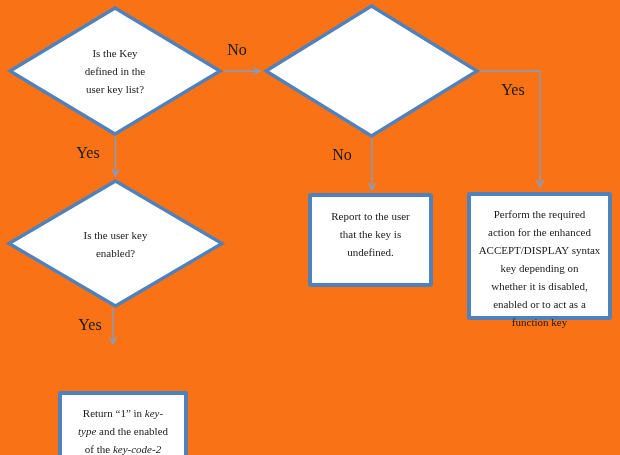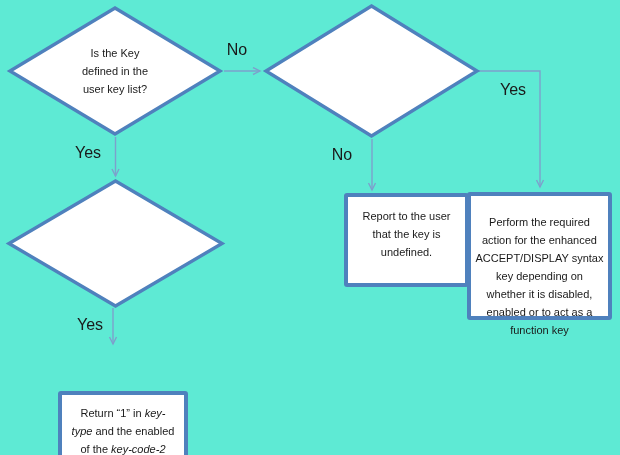--- a/index.html
+++ b/index.html
@@ -4,22 +4,22 @@
 <style>
   html, body {
     margin: 0;
     padding: 0;
     background: #ffffff;
   }
   .canvas {
     position: relative;
     width: 620px;
     height: 455px;
-    background: #5eead4;
-    font-family: Liberation Sans, sans-serif;
+    background: #f97316;
+    font-family: Liberation Serif, serif;
     color: #1a1a1a;
     overflow: hidden;
   }
   .lines-layer {
     position: absolute;
     left: 0; top: 0;
     width: 620px; height: 455px;
   }
   .diamond-label {
     position: absolute;
@@ -44,22 +44,22 @@
     padding: 2px;
   }
   .process-box i { font-style: italic; }
   .edge-label {
     position: absolute;
     width: 40px;
     text-align: center;
     font-size: 16px;
     line-height: 14px;
   }
-  #box-report { left: 308px; top: 193px; width: 125px; height: 94px; padding-top: 10px; margin-left: 36px; }
-  #box-perform { left: 467px; top: 192px; width: 145px; height: 128px; padding-top: 17px; }
+  #box-report { left: 308px; top: 193px; width: 125px; height: 94px; padding-top: 10px; }
+  #box-perform { left: 467px; top: 192px; width: 145px; height: 128px; padding-top: 9px; }
   #box-return { left: 58px; top: 347px; width: 130px; height: 96px; padding-top: 9px; margin-top: 44px; }
 
   #label-d1 { left: 30px; top: 25px; width: 170px; height: 92px; }
   #label-d2 { left: 286px; top: 25px; width: 171px; height: 92px; }
   #label-d3 { left: 30px; top: 198px; width: 171px; height: 92px; }
 
   #edge-no-1  { left: 217px; top: 43px; }
   #edge-yes-1 { left: 68px;  top: 146px; }
   #edge-no-2  { left: 322px; top: 148px; }
   #edge-yes-2 { left: 493px; top: 83px; }
@@ -86,20 +86,22 @@
     <polygon points="115,8 220,71 115,134 10,71" fill="#ffffff" stroke="#4f81bd" stroke-width="3.4"></polygon>
     <polygon points="371.5,6 477,71 371.5,136 266,71" fill="#ffffff" stroke="#4f81bd" stroke-width="3.4"></polygon>
     <polygon points="115.5,181 222,243.5 115.5,306 9,243.5" fill="#ffffff" stroke="#4f81bd" stroke-width="3.4"></polygon>
   </svg>
 
   <div class="diamond-label" id="label-d1">Is the Key
 defined in the
 user key list?</div>
 
 
+  <div class="diamond-label" id="label-d3">Is the user key
+enabled?</div>
 
   <div class="process-box" id="box-report">Report to the user
 that the key is
 undefined.</div>
 
   <div class="process-box" id="box-perform">Perform the required
 action for the enhanced
 ACCEPT/DISPLAY syntax
 key depending on
 whether it is disabled,

